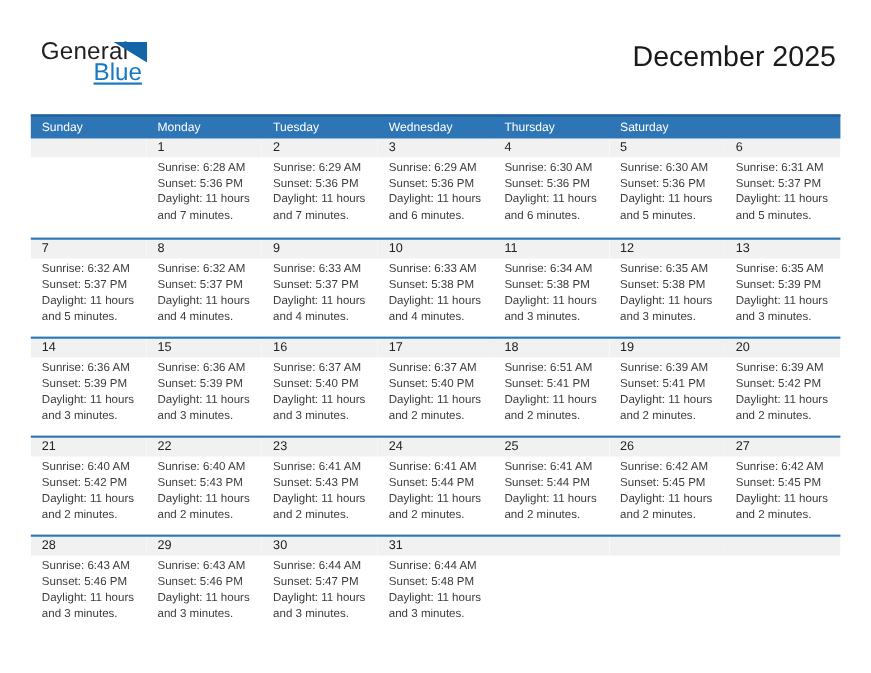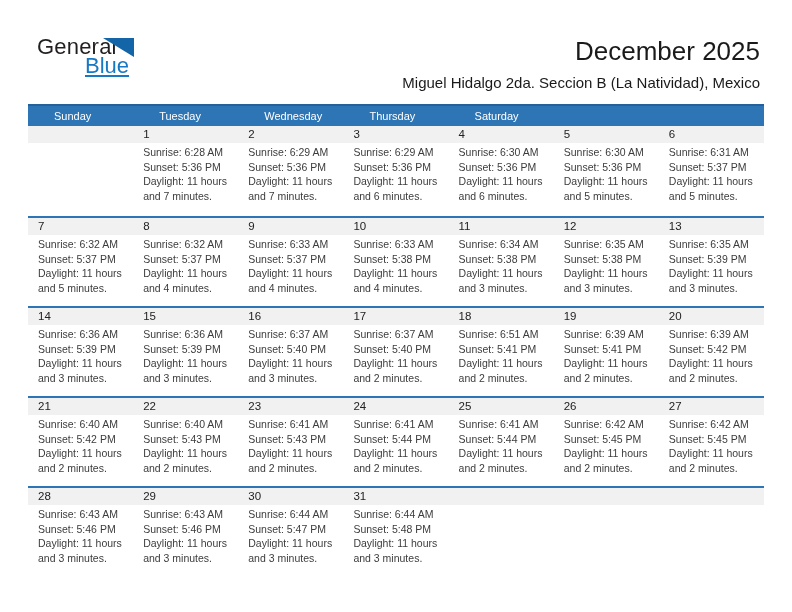--- a/index.html
+++ b/index.html
@@ -37,21 +37,21 @@
   
   .calendar { position:absolute; left:28px; top:104px; width:736px; }
   .weekday-row {
     display:grid; grid-template-columns:repeat(7,1fr);
     background:var(--accent);
     border-top:2px solid var(--accent-dark);
     height:22px;
   }
   .weekday-cell {
     color:#ffffff; font-size:11px; line-height:20px;
-    padding-left:26px; overflow:hidden; white-space:nowrap;
+    padding-left:10px; overflow:hidden; white-space:nowrap;
   }
   .week-row {
     display:grid; grid-template-columns:repeat(7,1fr);
     border-top:2px solid var(--accent-line);
     height:90px;
   }
   .week-row:first-of-type { border-top:none; }
   .day-cell { overflow:hidden; }
   .day-num {
     background:var(--band-bg);
@@ -69,26 +69,26 @@
 <div class="page">
 
   <div class="logo">
     <span class="logo-general">General</span>
     <span class="logo-triangle"></span>
     <span class="logo-blue">Blue</span>
   </div>
 
   <div class="title-block">
     <div class="cal-title">December 2025</div>
-    <div class="cal-subtitle">Miguel Hidalgo 2da. Seccion B (La Natividad), Mexico</div>
   </div>
 
   <div class="calendar">
     <div class="weekday-row">
       <div class="weekday-cell">Sunday</div>
+      <div class="weekday-cell">Monday</div>
       <div class="weekday-cell">Tuesday</div>
       <div class="weekday-cell">Wednesday</div>
       <div class="weekday-cell">Thursday</div>
       <div class="weekday-cell">Saturday</div>
     </div>
     <div id="calendar-body">
         <div class="week-row">
   <div class="day-cell">
     <div class="day-num"></div>
     <div class="day-detail">

